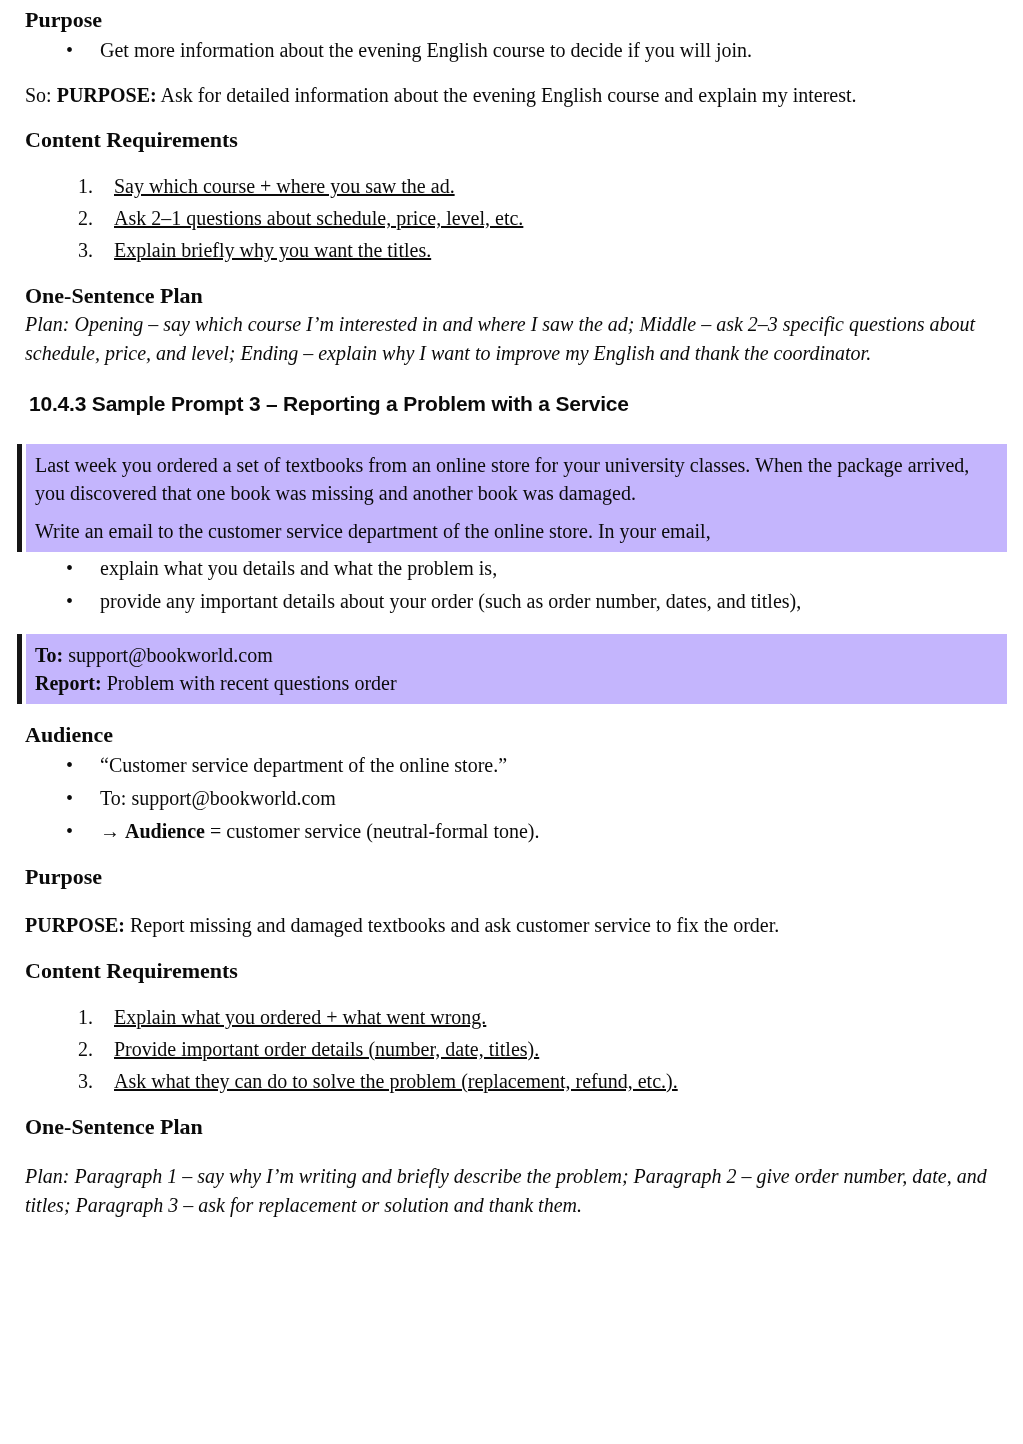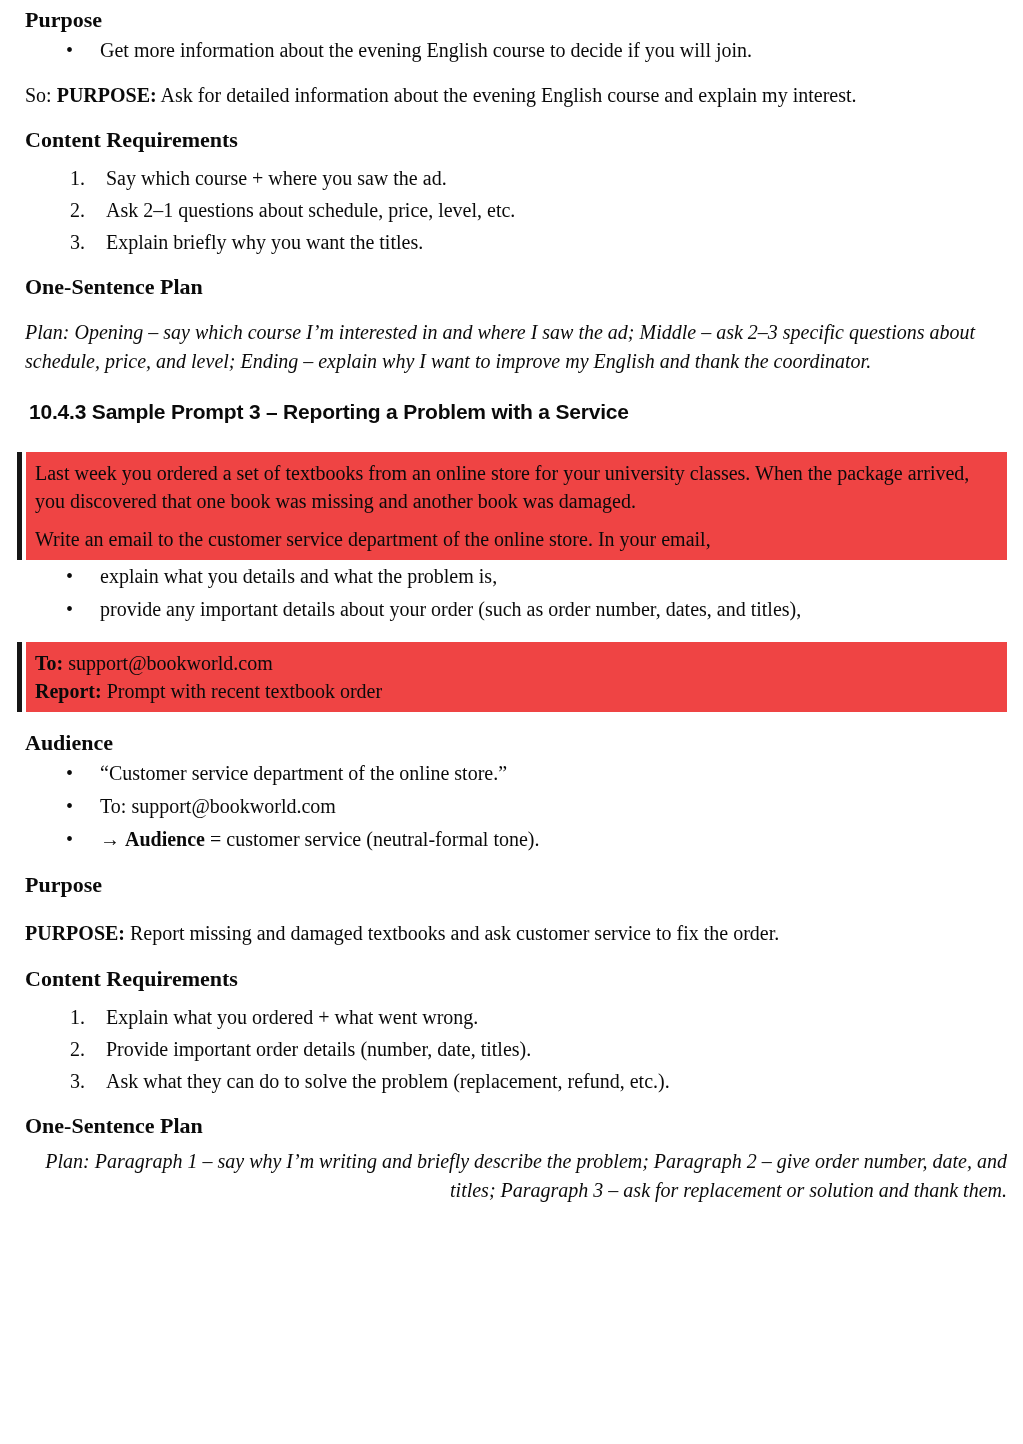--- a/index.html
+++ b/index.html
@@ -46,67 +46,67 @@
     line-height: 33px;
   }
   ul.doc-list li::before {
     content: "\2022";
     position: absolute;
     left: 41px;
     top: 0;
   }
 
   
-  ol.doc-list { list-style: none; counter-reset: n; margin: 8px; padding: 0; }
+  ol.doc-list { list-style: none; counter-reset: n; margin: 16px; padding: 0; text-decoration: underline; }
   ol.doc-list li {
     counter-increment: n;
     position: relative;
     padding-left: 73px;
     line-height: 32px;
   }
   ol.doc-list li::before {
     content: counter(n) ".";
     position: absolute;
     left: 37px;
     top: 0;
   }
 
   
   .callout {
     border-left: 5px solid #161616;
     padding-left: 4px;
     margin-left: -8px;
   }
   .callout-inner {
-    background: #ef4444;
+    background: #c4b5fd;
     padding: 7px 10px 7px 9px;
     line-height: 28px;
   }
   .callout-inner p { margin: 0; line-height: 28px; }
   .callout-inner p + p { margin-top: 10px; }
 
   
   .ul-1      { margin-top: 24px; }
   .p-so      { margin-top: 14px; }
   .h-content1{ margin-top: 16px; }
   .ol-1      { margin-top: 20px; }
   .h-plan1   { margin-top: 15px; }
-  .p-plan1   { margin-top: 17px; }
+  .p-plan1   { }
   .h-section { margin-top: 21px; }
   .block-1   { margin-top: 25px; }
   .ul-2      { margin-top: 24px; }
   .block-2   { margin-top: 16px; }
   .h-audience{ margin-top: 17px; }
   .ul-3      { margin-top: 20px; }
   .h-purpose2{ margin-top: 15px; }
   .p-purpose2{ margin-top: 20px; }
   .h-content2{ margin-top: 17px; }
   .ol-2      { margin-top: 18px; }
   .h-plan2   { margin-top: 15px; }
-  .p-plan2   { margin-top: 7px; text-align: right; }
+  .p-plan2   { margin-top: 21px; }
 
   b { font-weight: bold; }
 </style>
 </head>
 <body>
 
 <div class="page">
 
   <h2 class="h-serif">Purpose</h2>
 
@@ -138,21 +138,21 @@
   </div>
 
   <ul class="doc-list ul-2">
     <li>explain what you details and what the problem is,</li>
     <li>provide any important details about your order (such as order number, dates, and titles),</li>
   </ul>
 
   <div class="callout block-2">
     <div class="callout-inner">
       <p><b>To:</b><span> support@bookworld.com</span></p>
-      <p style="margin-top:0"><b>Report:</b><span> Prompt with recent textbook order</span></p>
+      <p style="margin-top:0"><b>Report:</b><span> Problem with recent questions order</span></p>
     </div>
   </div>
 
   <h2 class="h-serif h-audience">Audience</h2>
 
   <ul class="doc-list ul-3">
     <li>“Customer service department of the online store.”</li>
     <li>To: support@bookworld.com</li>
     <li><span>→ </span><b>Audience</b><span> = customer service (neutral-formal tone).</span></li>
   </ul>

